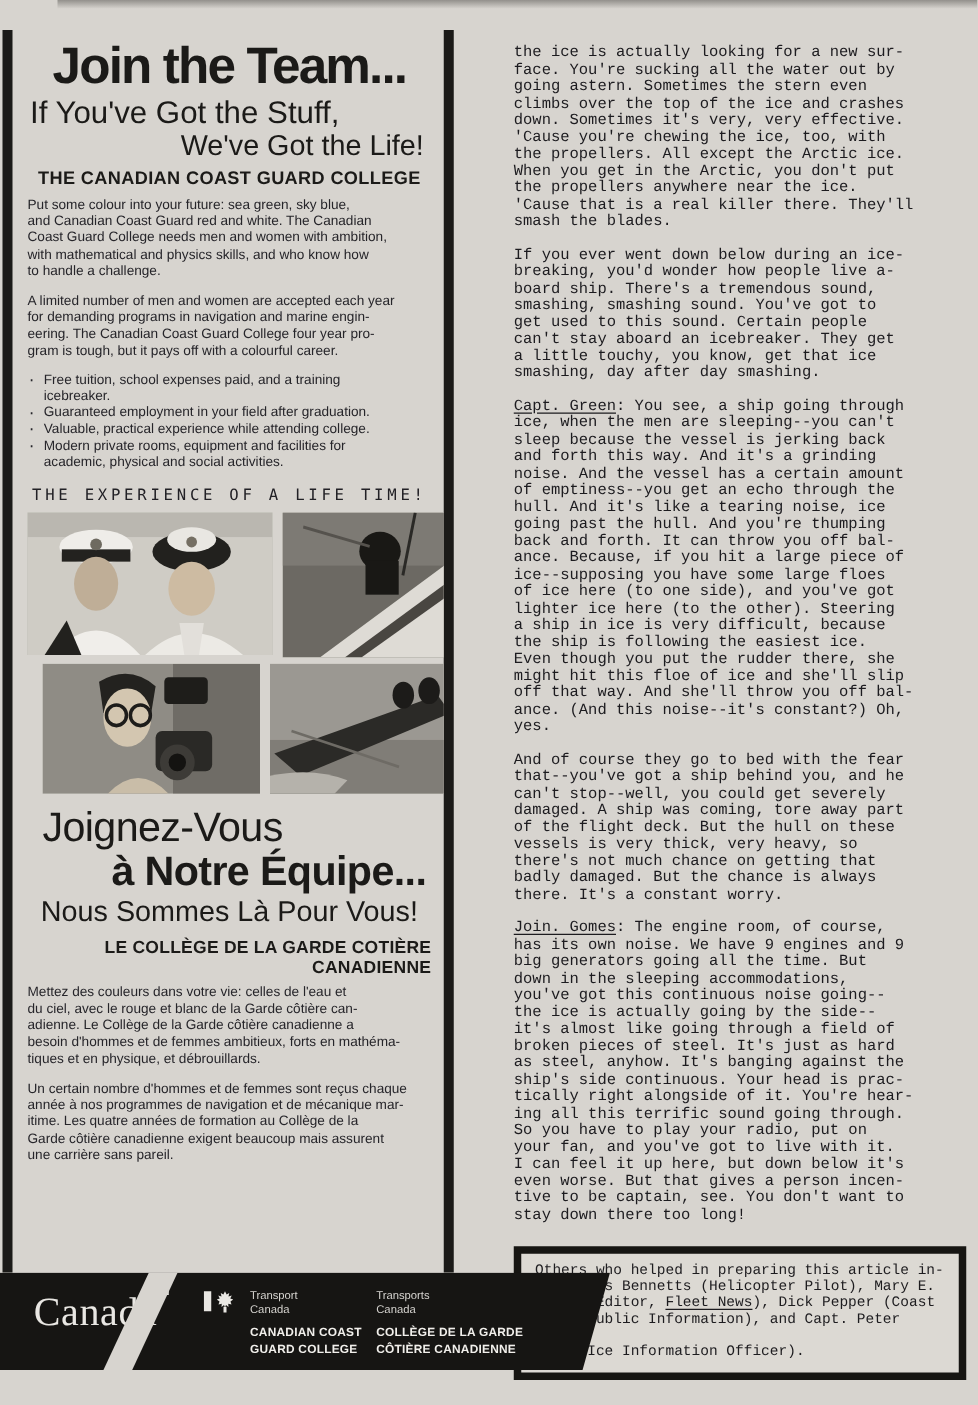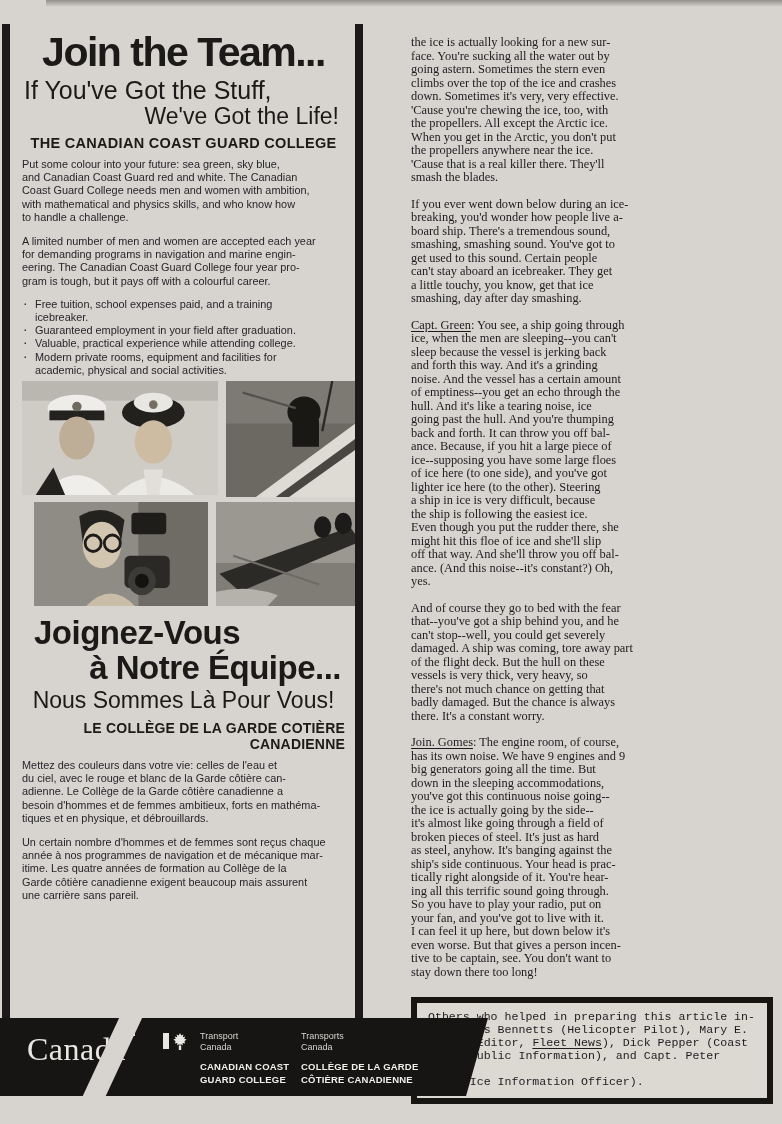--- a/index.html
+++ b/index.html
@@ -31,29 +31,29 @@
   .photo-grid{margin-top:4px;}
   .prow{display:flex;gap:8px;}
   .prow2{margin-top:5px;margin-left:12px;}
   .photo{background:#bdbab4;position:relative;overflow:hidden;flex:0 0 auto;}
   .photo svg{display:block;width:100%;height:100%;}
   .ph1{width:196px;height:114px;}
   .ph2{width:166px;height:116px;}
   .ph3{width:174px;height:104px;}
   .ph4{width:172px;height:104px;}
   
-  .fr1{font-size:33px;line-height:35px;font-weight:bold;letter-spacing:-.5px;padding-left:12px;margin-top:9px;}
+  .fr1{font-size:33px;line-height:35px;font-weight:normal;letter-spacing:-.5px;padding-left:12px;margin-top:9px;}
   .fr2{font-size:33px;line-height:35px;font-weight:bold;letter-spacing:-.5px;text-align:right;padding-right:4px;}
   .fr-sub{font-size:23px;line-height:25px;text-align:center;margin-top:3px;}
   .fr-college{font-size:14px;font-weight:bold;text-align:right;margin-top:7px;letter-spacing:.2px;}
   .fr-para1{margin-top:7px;}
   .fr-para2{margin-top:11px;}
   
   .article{position:absolute;left:411px;top:36px;width:366px;
-    font-family:Liberation Serif, serif;font-size:12.4px;line-height:13.5px;color:#1c1b1f;}
+    font-family:Liberation Mono, monospace;font-size:12.4px;line-height:13.5px;color:#1c1b1f;}
   .para{margin-bottom:13px;white-space:pre-line;}
   .u{text-decoration:underline;text-underline-offset:2px;}
   
   .credits{position:absolute;left:411px;top:997px;width:362px;box-sizing:border-box;
     border:6px solid #161512;background:#dcd9d3;padding:7px 6px 9px 11px;}
   .credits-text{font-family:"Liberation Mono",monospace;font-size:11.6px;line-height:13.1px;color:#1d1c1f;white-space:pre-line;}
   
   .footer{position:absolute;left:0;top:1018px;width:488px;height:78px;background:#161513;
     clip-path:polygon(0 0,100% 0,95.5% 100%,0 100%);}
   .wordmark{position:absolute;left:27px;top:15px;font-family:"Liberation Serif",serif;
@@ -101,20 +101,21 @@
       <div class="bullet">
         <span class="bmark">·</span>
         <span class="tw btext">Valuable, practical experience while attending college.</span>
       </div>
       <div class="bullet">
         <span class="bmark">·</span>
         <span class="tw btext">Modern private rooms, equipment and facilities for
 academic, physical and social activities.</span>
       </div>
     </div>
+  <div class="tagline">THE EXPERIENCE OF A LIFE TIME!</div>
 
   <div class="photo-grid">
     <div class="prow">
       <div class="photo ph1">
         <svg viewBox="0 0 100 58" preserveAspectRatio="none">
           <rect width="100" height="58" fill="#cfccc5"></rect>
           <rect x="0" y="0" width="100" height="10" fill="#bab7b0"></rect>
           <ellipse cx="28" cy="14" rx="15" ry="7" fill="#efede9"></ellipse>
           <rect x="14" y="15" width="28" height="5" fill="#23221f"></rect>
           <circle cx="28" cy="13" r="2.4" fill="#6e6a60"></circle>

